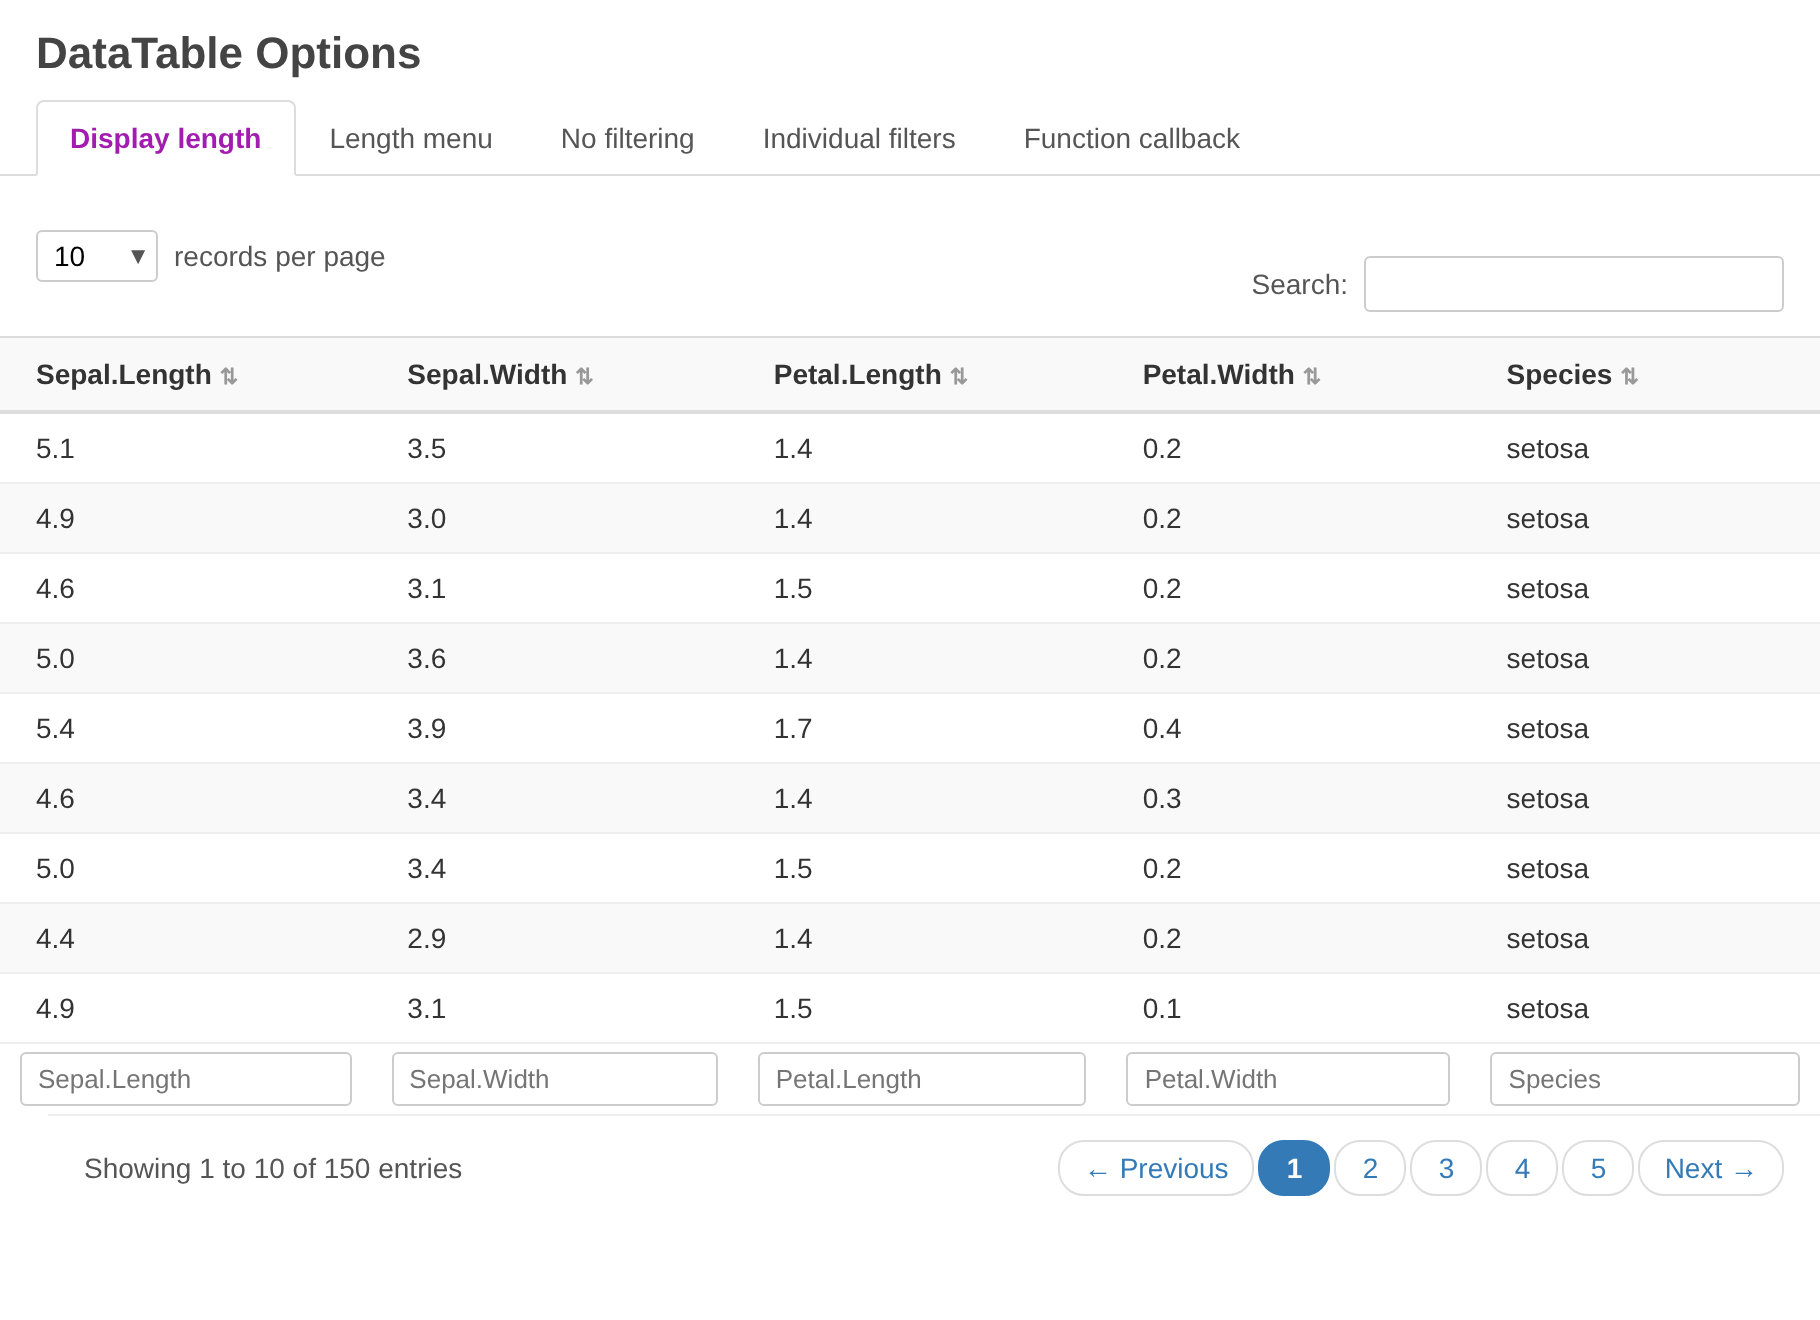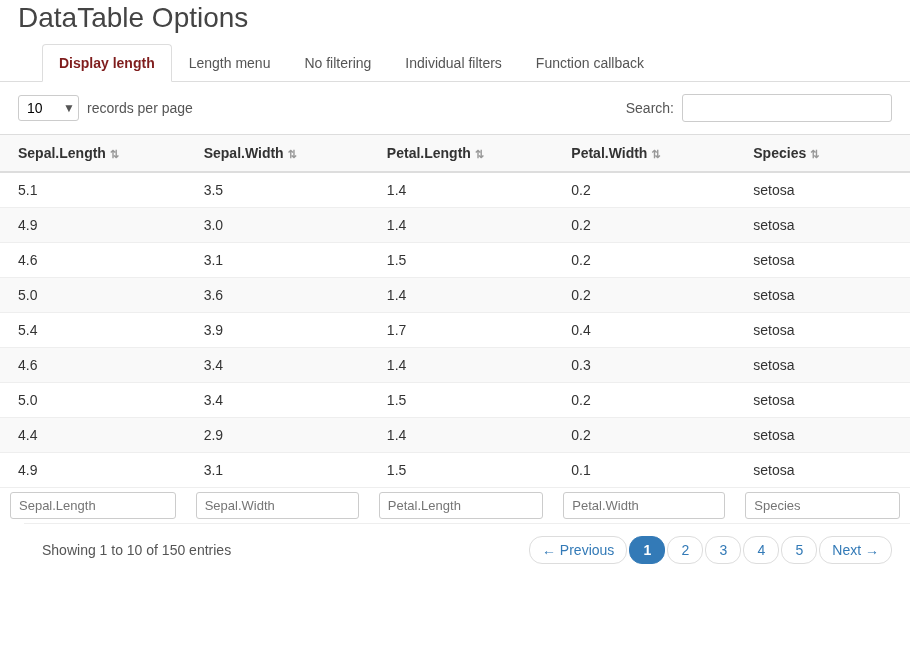--- a/index.html
+++ b/index.html
@@ -5,45 +5,44 @@
     * { box-sizing: border-box; margin: 0; padding: 0; }
     body {
       font-family: Arial, sans-serif;
       font-size: 14px;
       background: #fff;
       color: #333;
       width: 910px;
       min-height: 660px;
     }
     .page-title {
-      font-size: 28px;
-      font-weight: normal;
-      padding: 2px 18px 10px 18px;
+      font-size: 22px;
+      font-weight: bold;
+      padding: 14px 18px 10px 18px;
       color: #444;
     }
     .tabs {
       display: flex;
       border-bottom: 1px solid #ddd;
       padding: 0 0 0 18px;
     }
     .tab {
       padding: 10px 16px;
       cursor: pointer;
       font-size: 14px;
       color: #555;
       border: 1px solid transparent;
       margin-bottom: -1px;
       border-radius: 4px 4px 0 0;
     }
     .tab.active {
       background: #fff;
       border-color: #ddd #ddd #fff #ddd;
-      color: #7f1d1d;
+      color: #a21caf;
       font-weight: bold;
-      margin-left: 24px;
     }
     .controls-bar {
       display: flex;
       align-items: center;
       justify-content: space-between;
       padding: 12px 18px;
     }
     .left-controls {
       display: flex;
       align-items: center;
@@ -71,20 +70,21 @@
       transform: translateY(-50%);
       pointer-events: none;
       font-size: 12px;
       color: #555;
     }
     .records-label { font-size: 14px; color: #555; }
     .right-controls {
       display: flex;
       align-items: center;
       gap: 8px;
+      margin-top: 28px;
     }
     .search-label { font-size: 14px; color: #555; }
     .search-input {
       border: 1px solid #ccc;
       padding: 5px 8px;
       font-size: 14px;
       border-radius: 3px;
       width: 210px;
       outline: none;
     }

